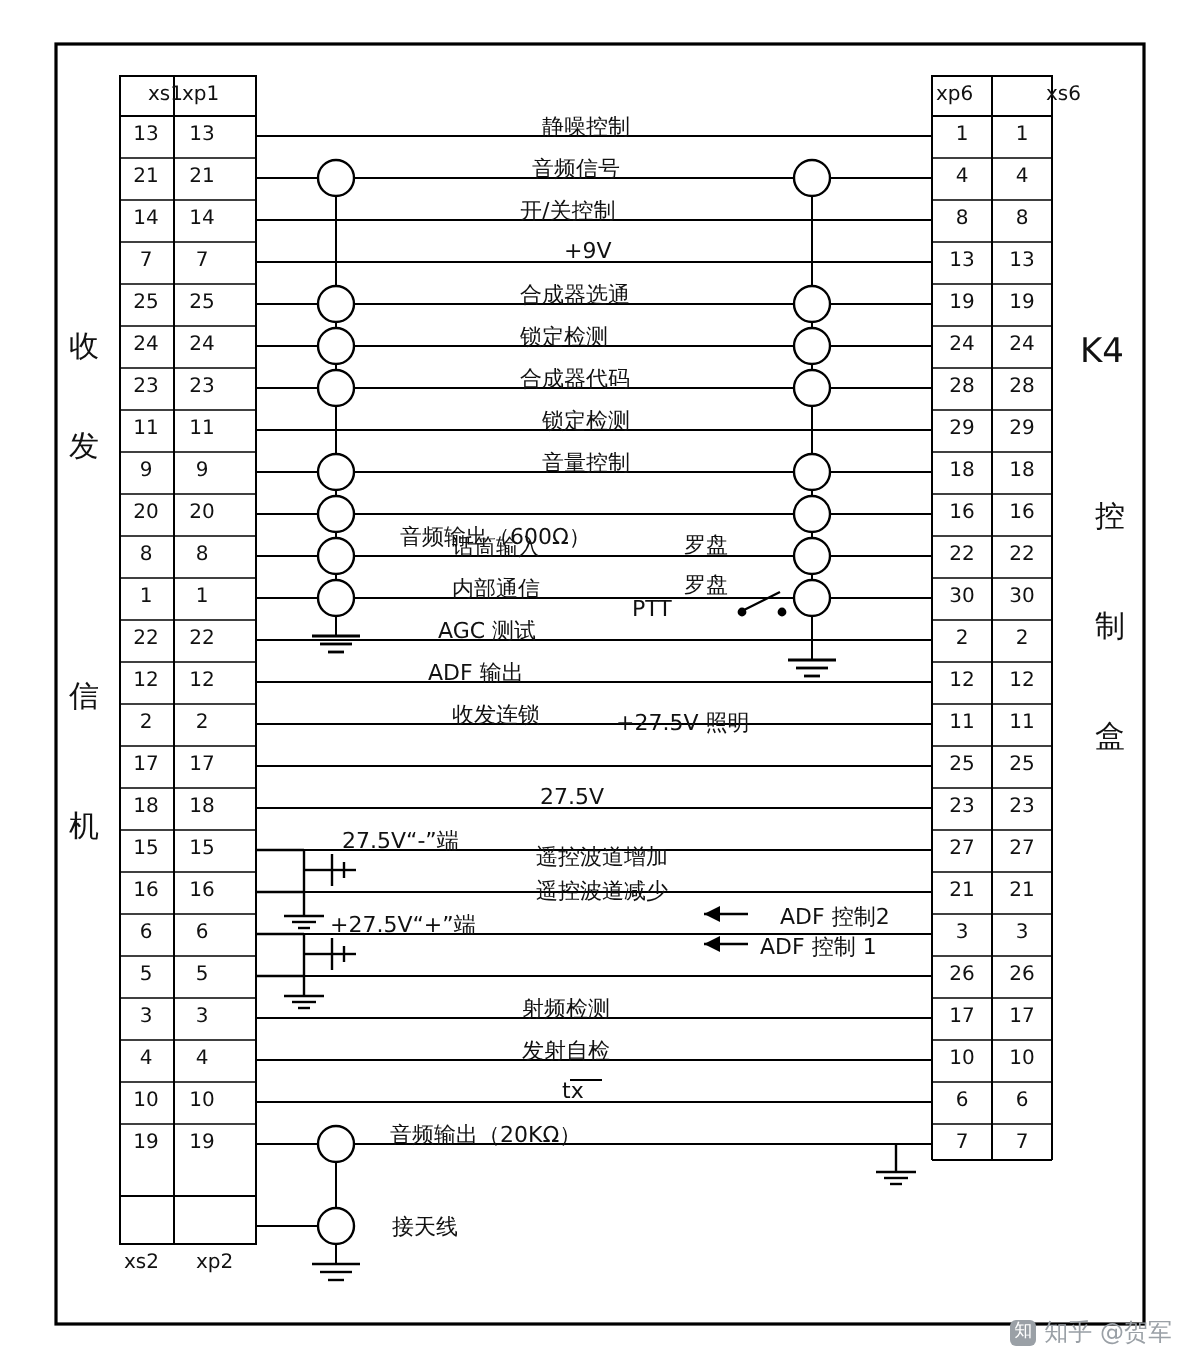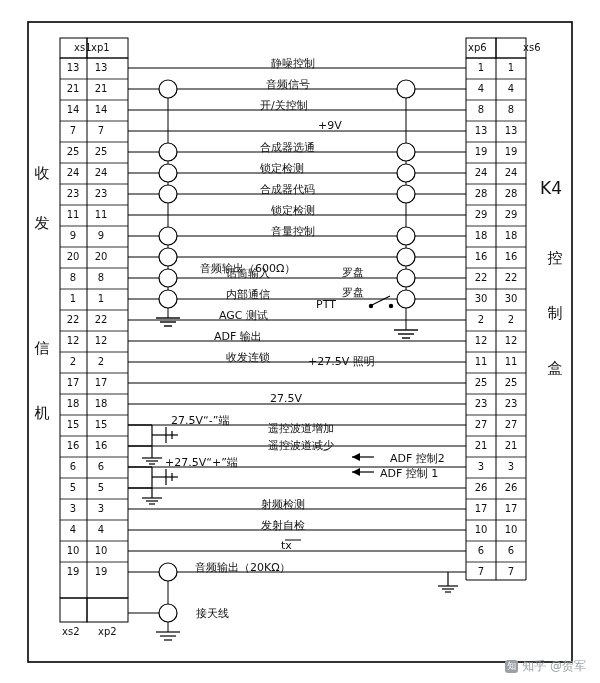--- a/index.html
+++ b/index.html
@@ -301,21 +301,21 @@
 <div class="hdr" style="left:468px;top:42px;">xp6</div>
 <div class="hdr" style="left:498px;top:42px;margin-left:25px;">xs6</div>
 <div class="hdr" style="left:62px;top:626px;">xs2</div>
 <div class="hdr" style="left:98px;top:626px;">xp2</div>
 
 <div class="sidecn" style="left:31px;top:160px;">收</div>
 <div class="sidecn" style="left:31px;top:210px;">发</div>
 <div class="sidecn" style="left:31px;top:335px;">信</div>
 <div class="sidecn" style="left:31px;top:400px;">机</div>
 
-<div class="k4" style="left:540px;top:178px;text-align:center;">K4</div>
+<div class="k4" style="left:540px;top:166px;text-align:center;">K4</div>
 <div class="sidecn" style="left:544px;top:245px;">控</div>
 <div class="sidecn" style="left:544px;top:300px;">制</div>
 <div class="sidecn" style="left:544px;top:355px;">盒</div>
 
 <div id="rowlayer">
     <div class="cell-num" style="left: 60px; top: 62px;">13</div>
     <div class="cell-num" style="left: 88px; top: 62px;">13</div>
     <div class="cell-num" style="left: 468px; top: 62px;">1</div>
     <div class="cell-num" style="left: 498px; top: 62px;">1</div>
     <div class="lbl" style="left: 271px; top: 56px;">静噪控制</div>
@@ -326,21 +326,21 @@
     <div class="lbl" style="left: 266px; top: 77px;">音频信号</div>
     <div class="cell-num" style="left: 60px; top: 104px;">14</div>
     <div class="cell-num" style="left: 88px; top: 104px;">14</div>
     <div class="cell-num" style="left: 468px; top: 104px;">8</div>
     <div class="cell-num" style="left: 498px; top: 104px;">8</div>
     <div class="lbl" style="left: 260px; top: 98px;">开/关控制</div>
     <div class="cell-num" style="left: 60px; top: 125px;">7</div>
     <div class="cell-num" style="left: 88px; top: 125px;">7</div>
     <div class="cell-num" style="left: 468px; top: 125px;">13</div>
     <div class="cell-num" style="left: 498px; top: 125px;">13</div>
-    <div class="lbl" style="left: 282px; top: 119px; margin-left: 36px;">+9V</div>
+    <div class="lbl" style="left: 282px; top: 119px;">+9V</div>
     <div class="cell-num" style="left: 60px; top: 146px;">25</div>
     <div class="cell-num" style="left: 88px; top: 146px;">25</div>
     <div class="cell-num" style="left: 468px; top: 146px;">19</div>
     <div class="cell-num" style="left: 498px; top: 146px;">19</div>
     <div class="lbl" style="left: 260px; top: 140px;">合成器选通</div>
     <div class="cell-num" style="left: 60px; top: 167px;">24</div>
     <div class="cell-num" style="left: 88px; top: 167px;">24</div>
     <div class="cell-num" style="left: 468px; top: 167px;">24</div>
     <div class="cell-num" style="left: 498px; top: 167px;">24</div>
     <div class="lbl" style="left: 260px; top: 161px;">锁定检测</div>

